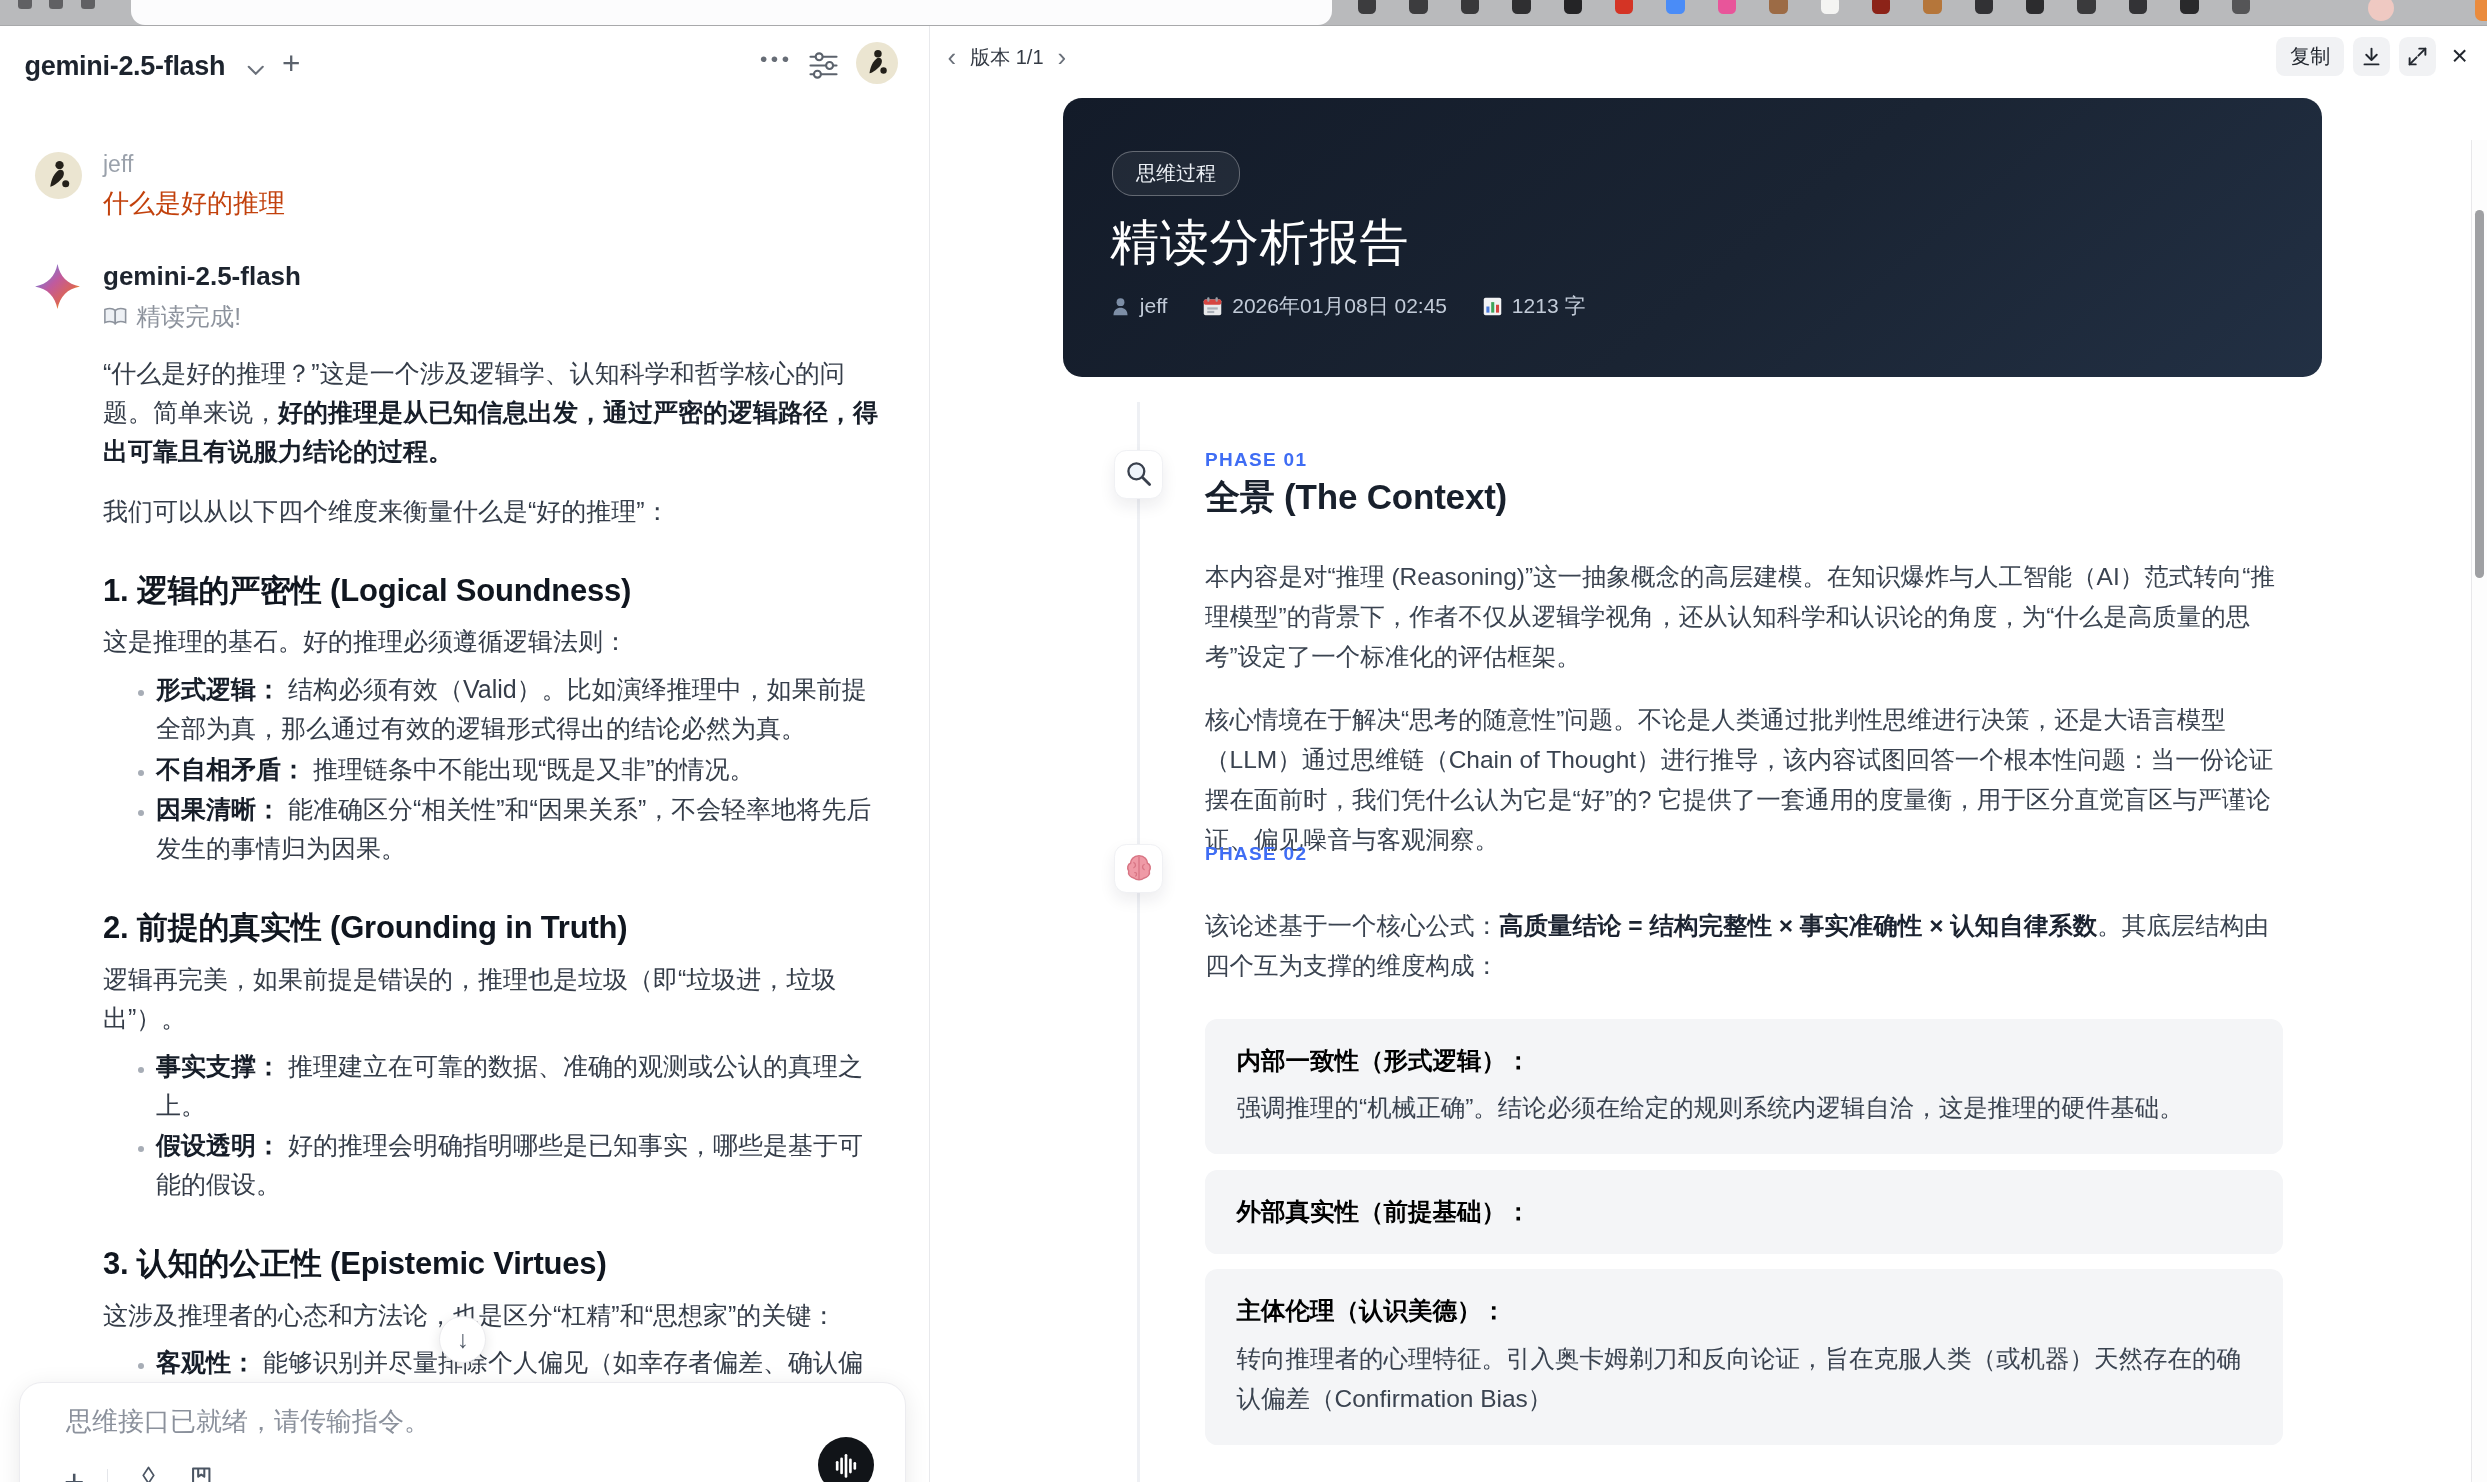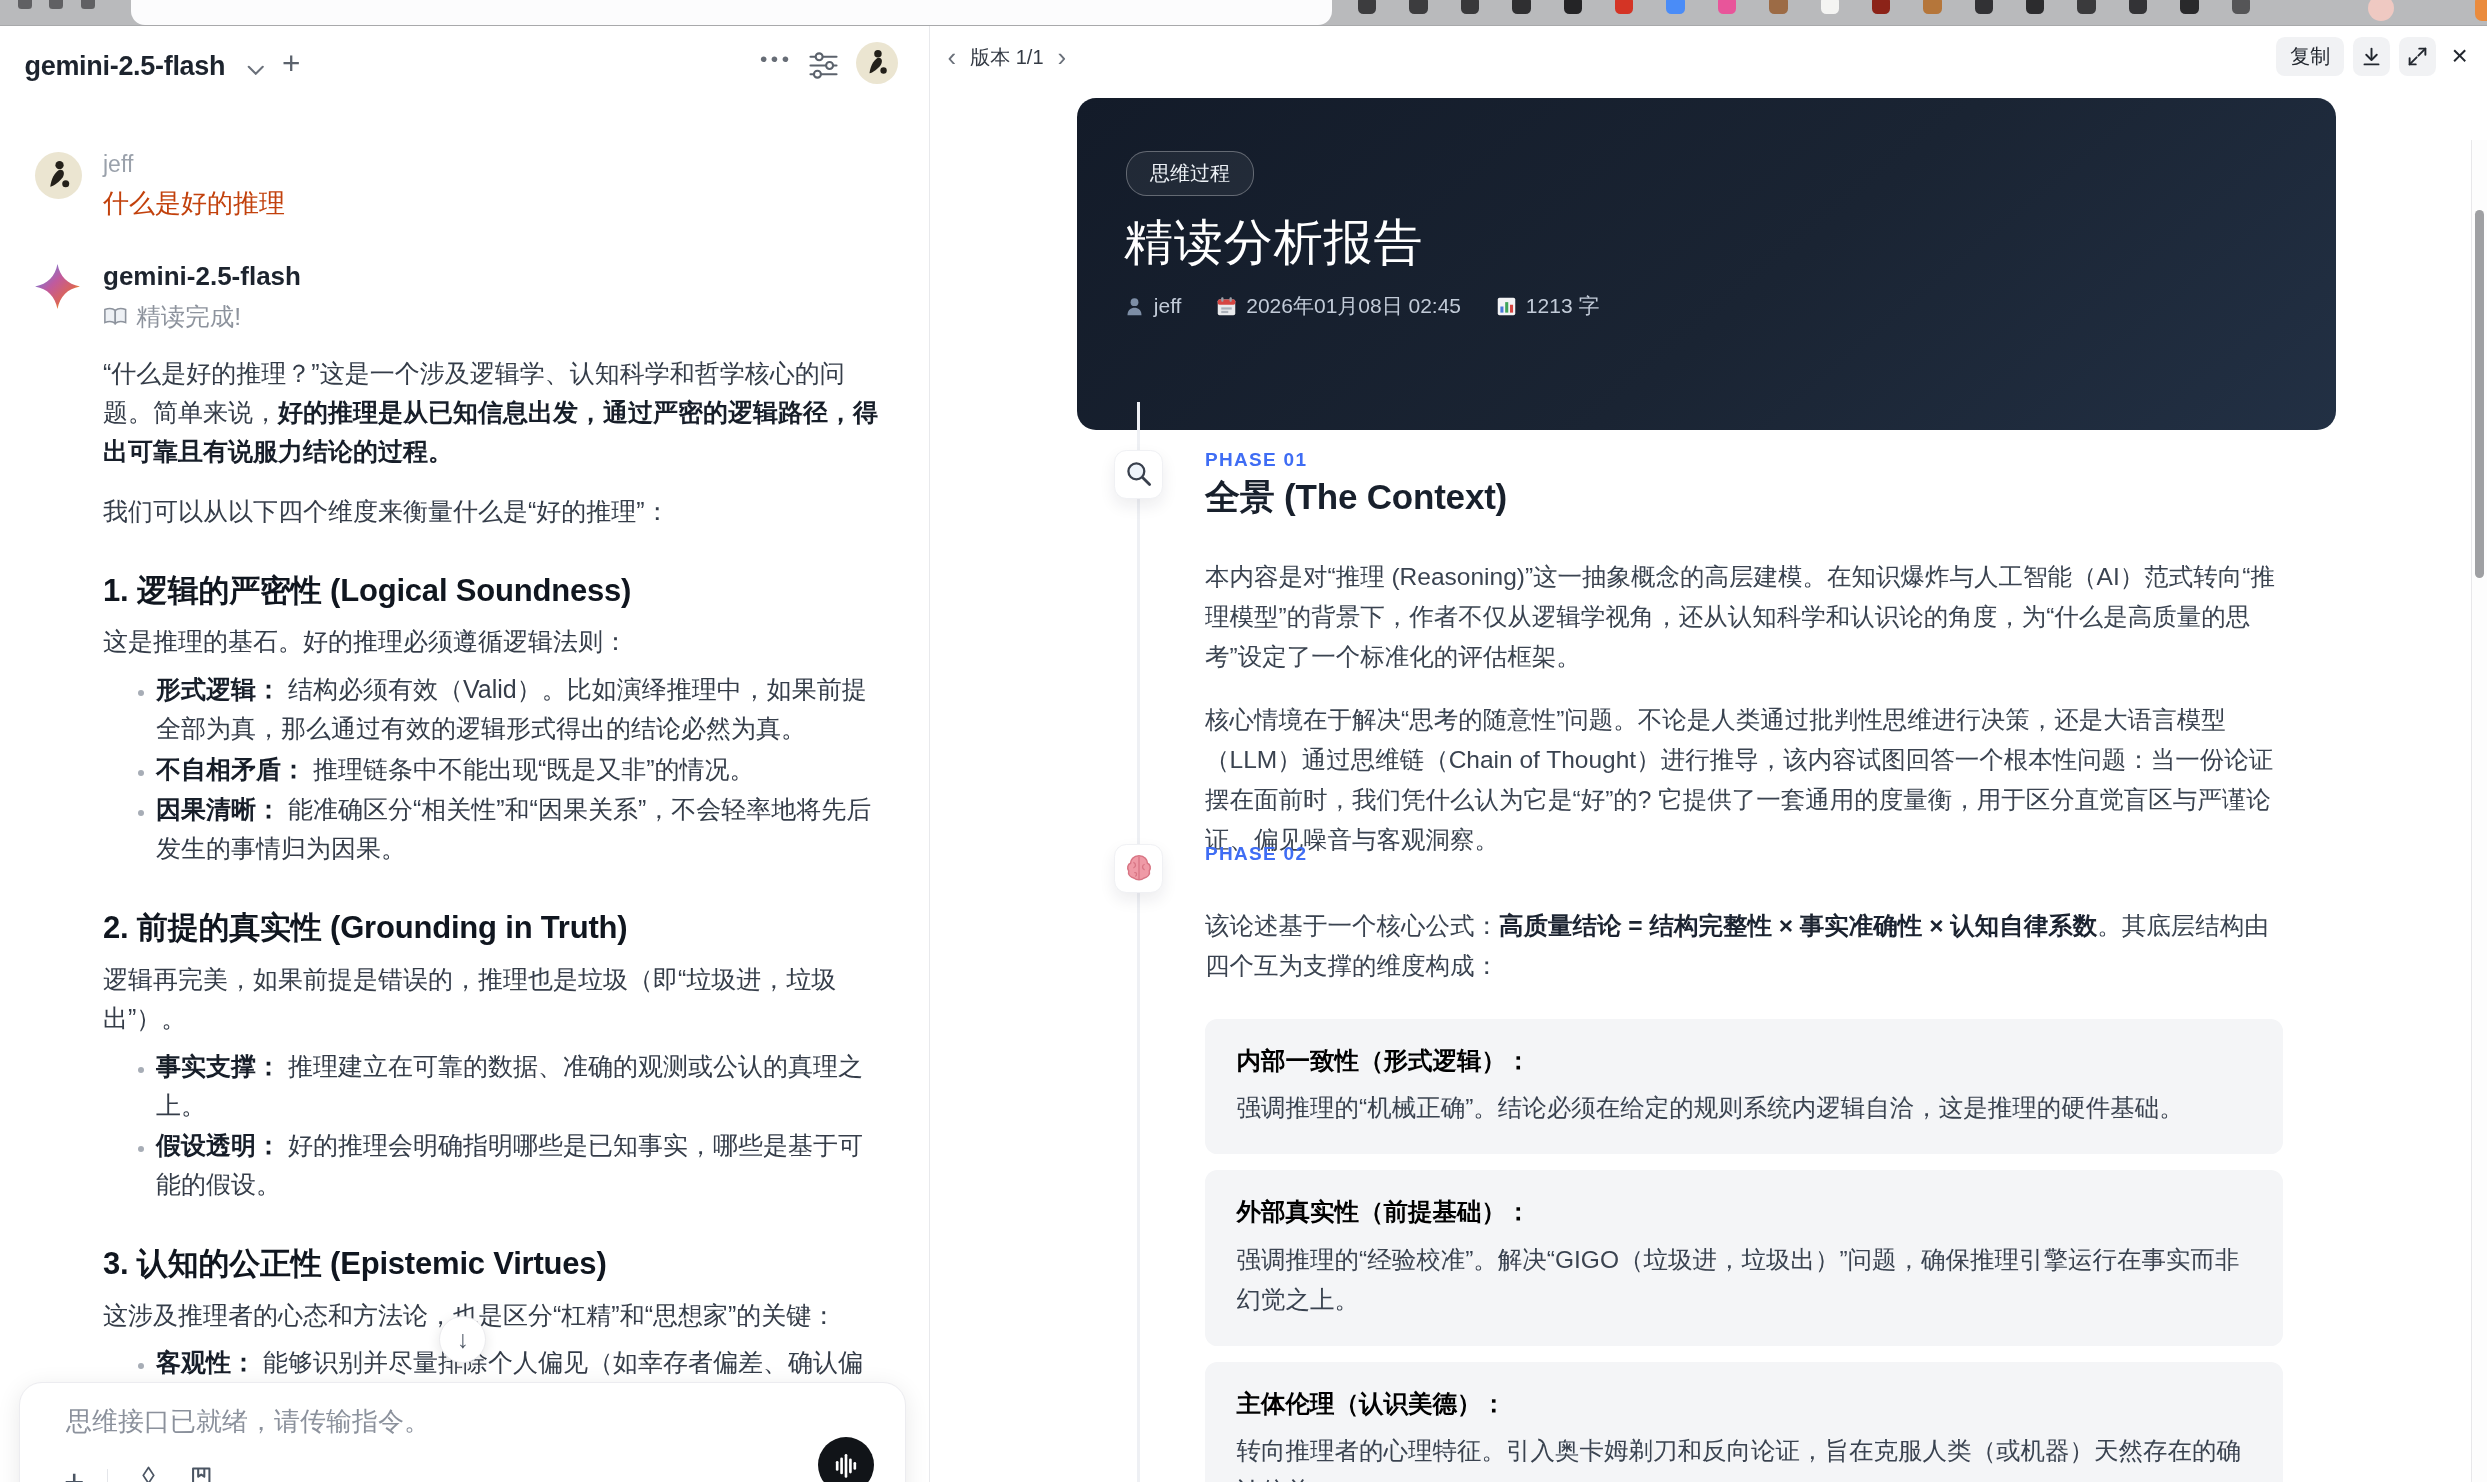--- a/index.html
+++ b/index.html
@@ -66,21 +66,21 @@
   .pager { position:absolute; left:17.5px; top:14px; display:flex; align-items:center; gap:14px; }
   .pager-chev { font-size:26px; color:#6a707a; line-height:35px; }
   .pager-label { font-size:20px; color:#343a44; }
   .art-actions { position:absolute; right:12.3px; top:10.5px; display:flex; gap:8.8px; }
   .act-pill { background:#f1f2f4; border-radius:8.8px; height:39px; display:flex; align-items:center; justify-content:center; }
   .copy-btn { padding:0 14px; font-size:20px; color:#22272f; }
   .icon-btn { width:37px; }
   .close-btn { width:30px; height:39px; display:flex; align-items:center; justify-content:center; font-size:28px; color:#22272f; }
 
   
-  .hero { position:absolute; left:147px; top:72px; width:1259px; height:332px; border-radius:19px; background:linear-gradient(140deg,#131b29 0%,#1a2433 55%,#223044 100%); overflow:hidden; }
+  .hero { position:absolute; left:133px; top:72px; width:1259px; height:279px; border-radius:19px; background:linear-gradient(140deg,#131b29 0%,#1a2433 55%,#223044 100%); overflow:hidden; }
   .hero-badge { position:absolute; left:49px; top:53px; padding:7.9px 23px; border:0.9px solid rgba(255,255,255,.30); background:rgba(255,255,255,.06); border-radius:21px; font-size:20px; color:#eef2f7; }
   .hero-title { position:absolute; left:47px; top:112px; font-size:49px; font-weight:normal; color:#fff; letter-spacing:0.9px; }
   .hero-meta { position:absolute; left:47px; top:194px; display:flex; align-items:center; gap:35px; font-size:21px; color:#c2cbd8; }
   .meta-item { display:flex; align-items:center; gap:8.8px; }
 
   
   .timeline { position:absolute; left:207px; top:376px; bottom:0; width:2.6px; background:#eef0f4; }
   .phase { position:absolute; left:275px; width:1078px; }
   .phase-icon-card { position:absolute; left:-91px; top:1.8px; width:49px; height:49px; background:#fff; border:0.9px solid #f0f1f4; border-radius:12.3px; box-shadow:0 7px 15.8px rgba(20,30,50,.08); display:flex; align-items:center; justify-content:center; }
   .phase-label { font-size:19px; font-weight:bold; color:#3f6df4; letter-spacing:1.3px; line-height:24.5px; }
@@ -379,21 +379,20 @@
       <p class="first">
         <span>该论述基于一个核心公式：</span><b>高质量结论 = 结构完整性 × 事实准确性 × 认知自律系数</b><span>。其底层结构由四个互为支撑的维度构成：</span>
       </p>
       <div class="logic-cards">
         <div class="logic-card">
           <div class="card-title">内部一致性（形式逻辑）：</div>
           <div class="card-body">强调推理的“机械正确”。结论必须在给定的规则系统内逻辑自洽，这是推理的硬件基础。</div>
         </div>
         <div class="logic-card">
           <div class="card-title">外部真实性（前提基础）：</div>
-          <div class="card-body">强调推理的“经验校准”。解决“GIGO（垃圾进，垃圾出）”问题，确保推理引擎运行在事实而非幻觉之上。</div>
         </div>
         <div class="logic-card">
           <div class="card-title">主体伦理（认识美德）：</div>
           <div class="card-body">转向推理者的心理特征。引入奥卡姆剃刀和反向论证，旨在克服人类（或机器）天然存在的确认偏差（Confirmation Bias）</div>
         </div>
       </div>
     </section>
 
     <div class="art-scrollbar">
       <div class="art-thumb"></div>

